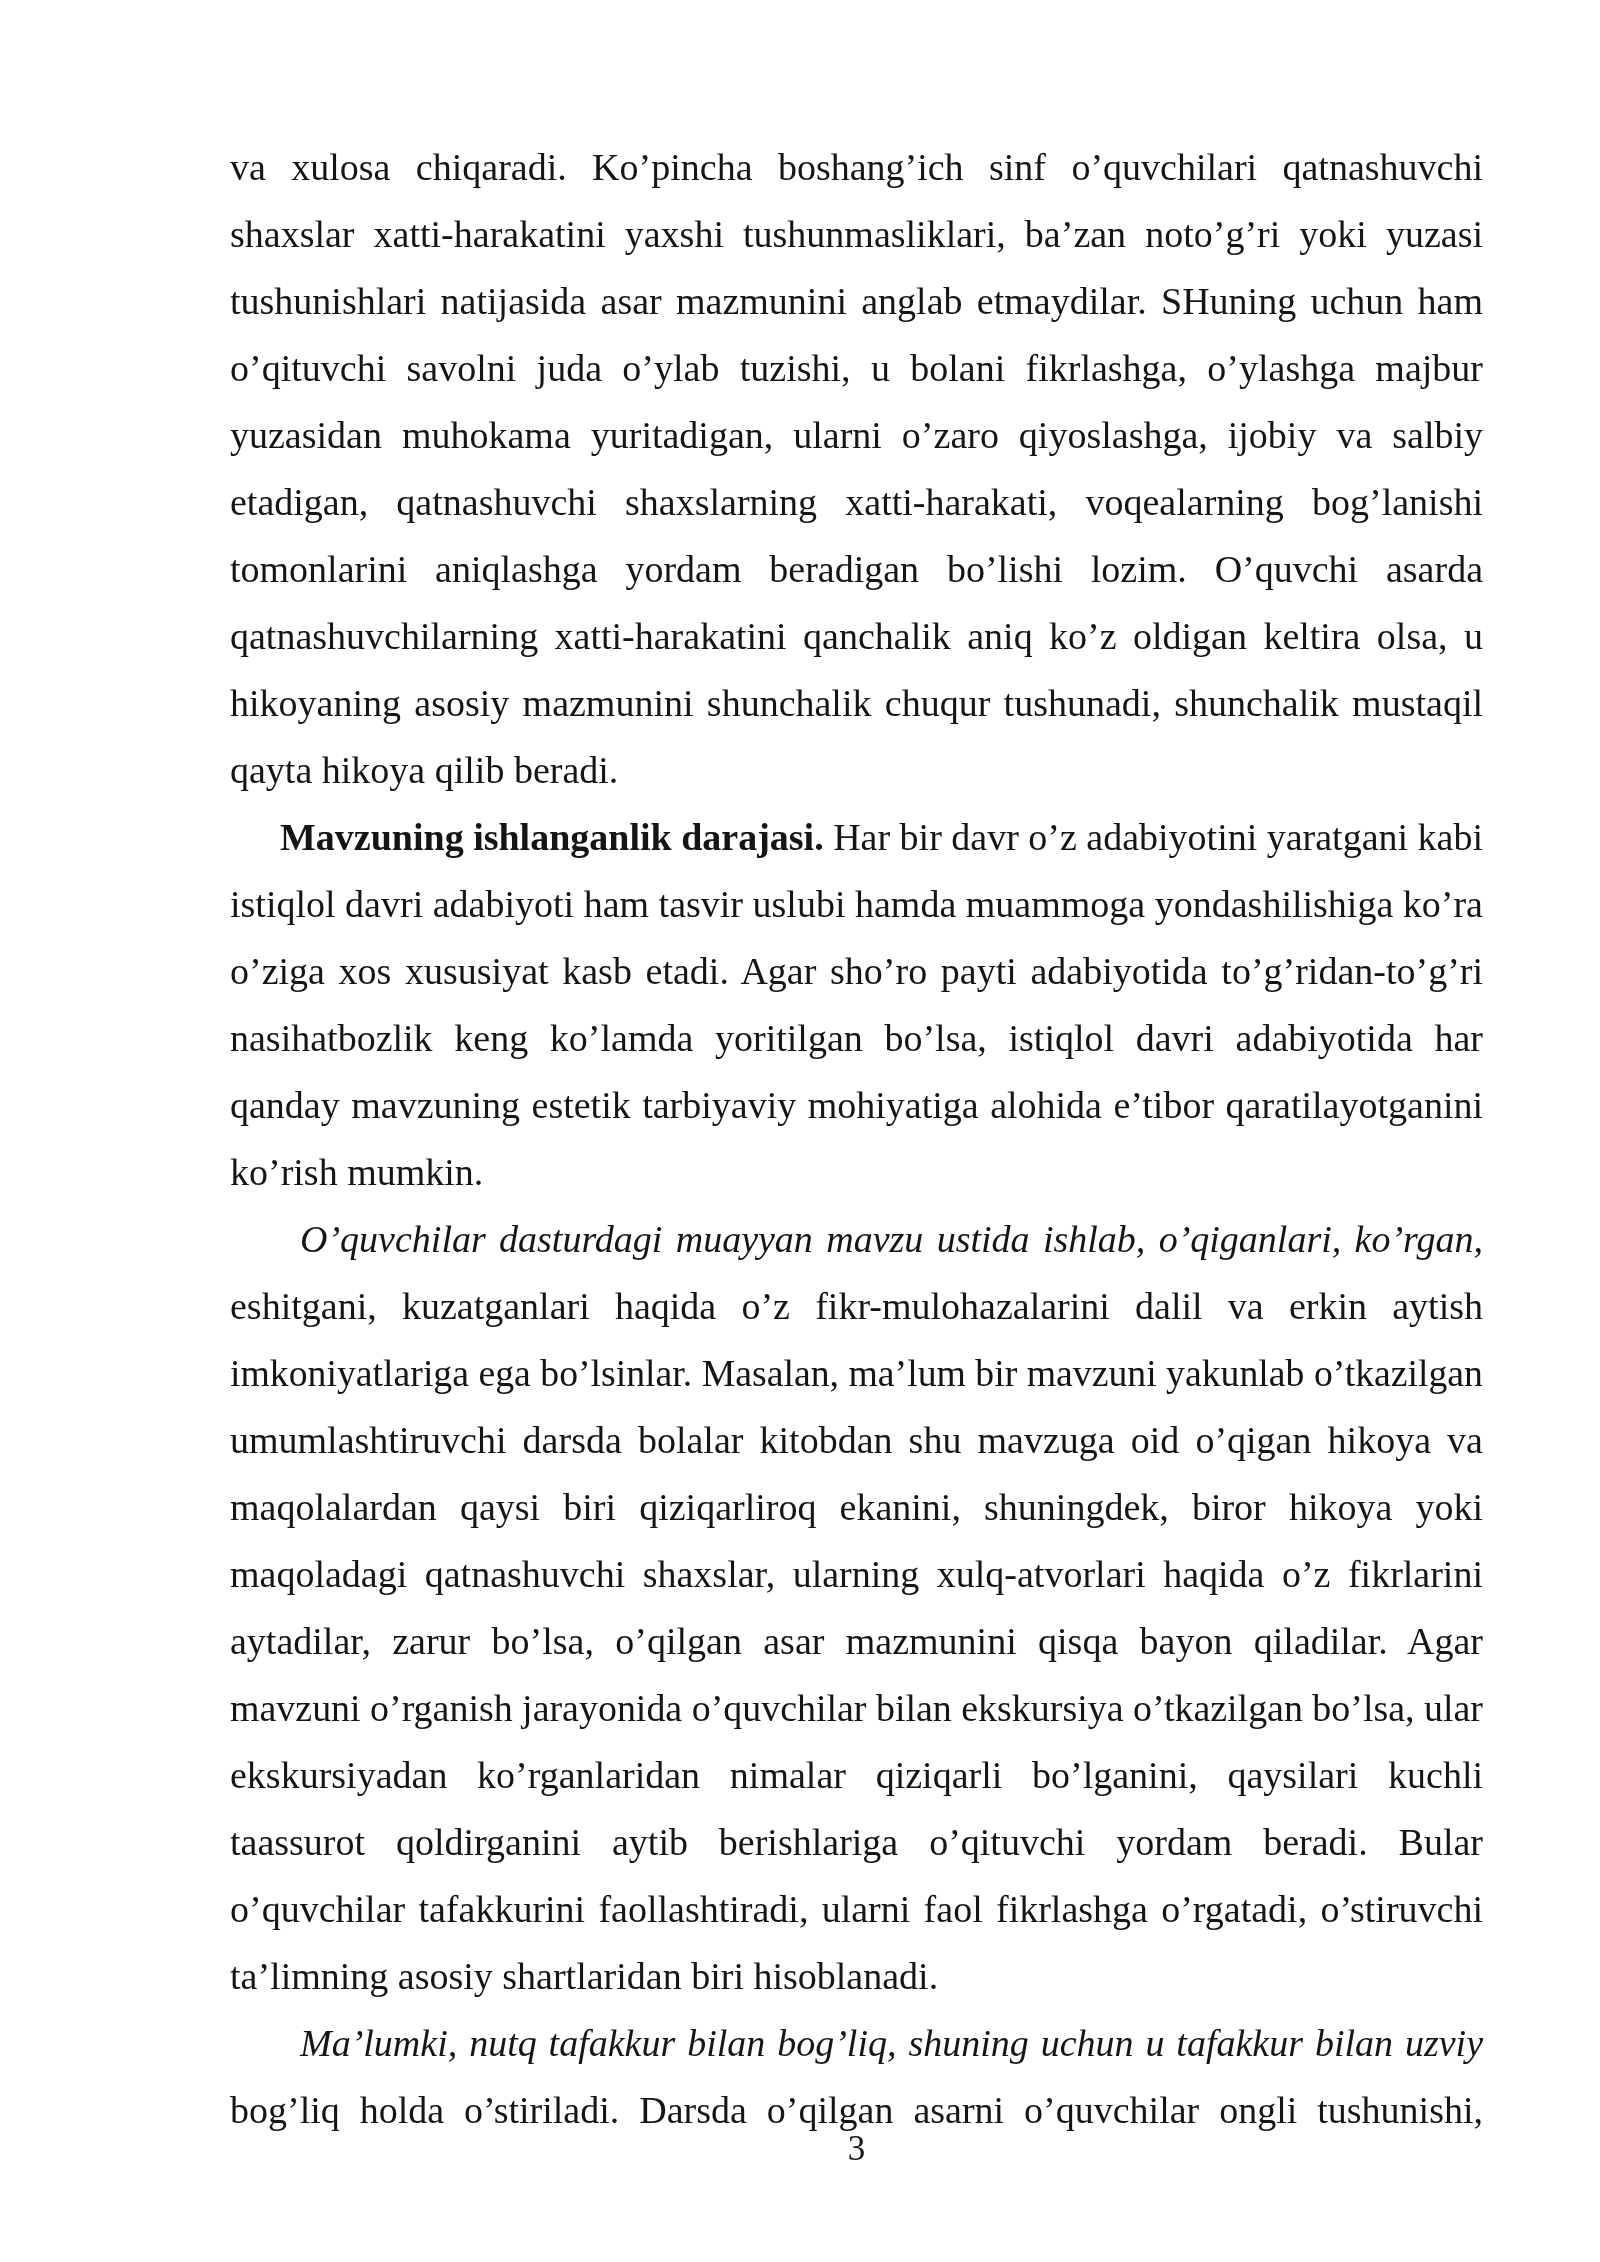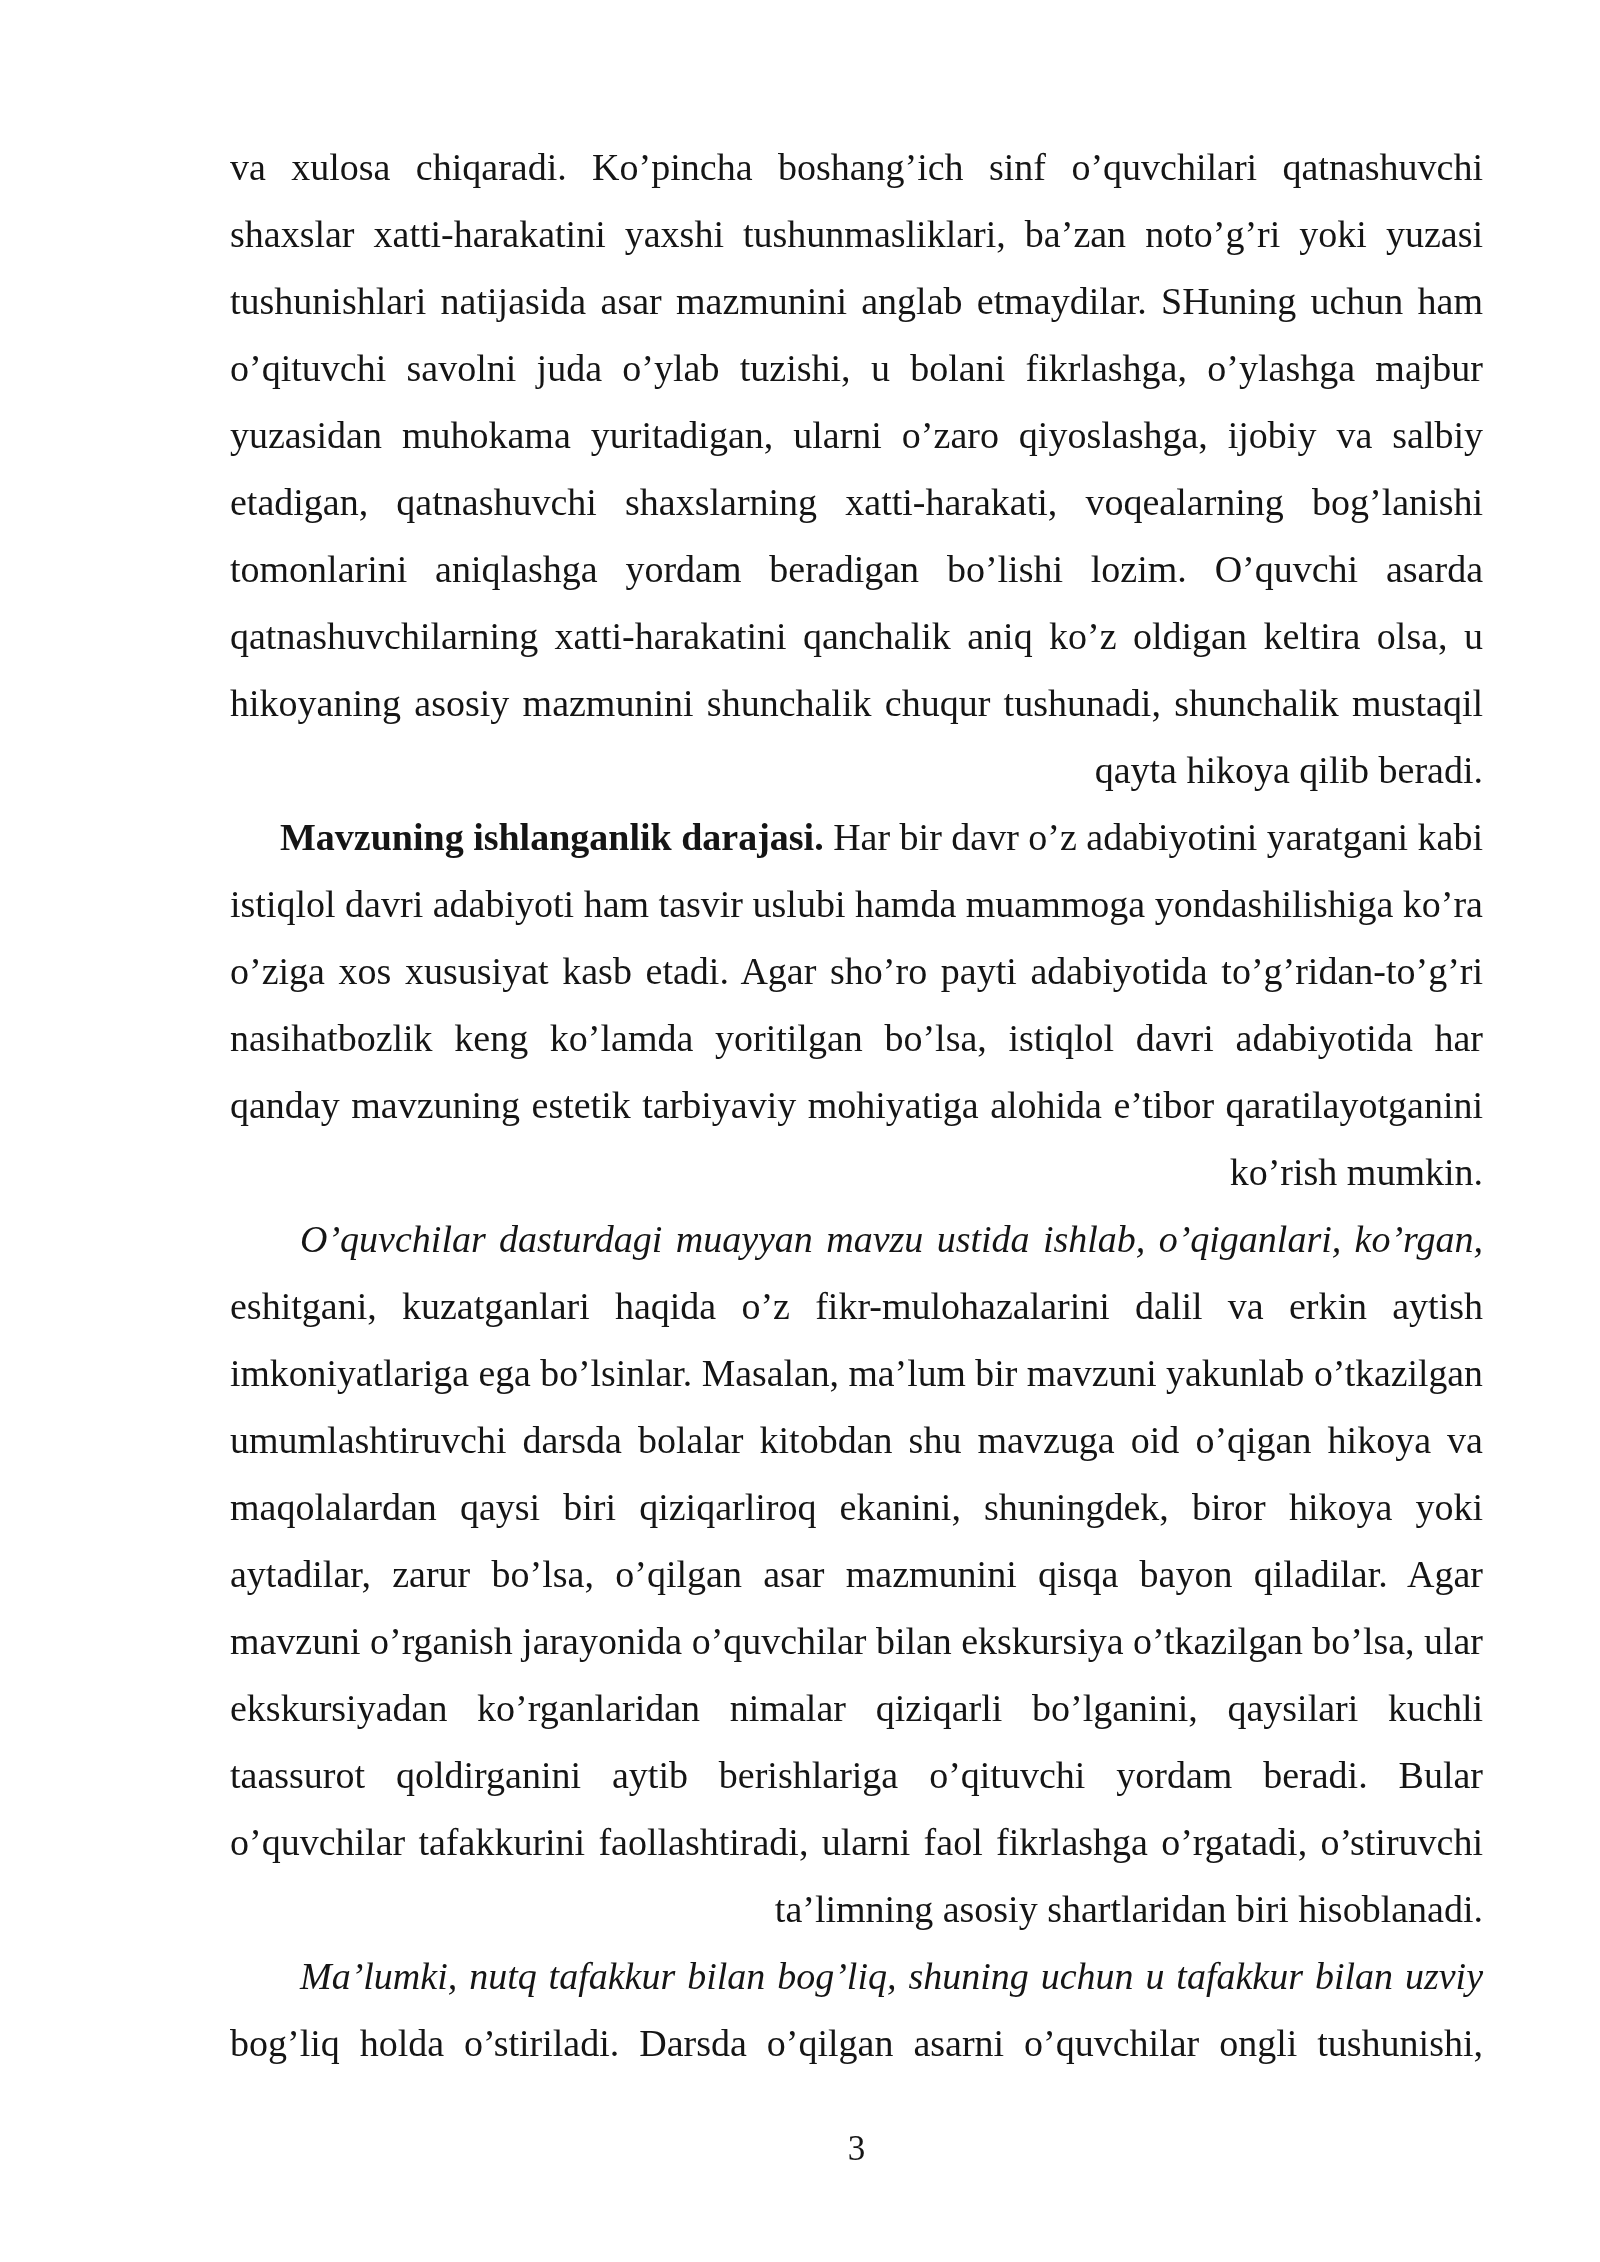--- a/index.html
+++ b/index.html
@@ -19,21 +19,21 @@
     position: absolute;
     left: 230px;
     top: 134px;
     width: 1253px;
     font-size: 38px;
   }
   .line {
     height: 67px;
     line-height: 67px;
     white-space: nowrap;
-    text-align: right;
+    text-align: left;
   }
   .txt {
     display: inline-block;
     white-space: nowrap;
     transform-origin: 0 50%;
   }
   .txt b {
     font-weight: bold;
   }
   .page-number {
@@ -65,20 +65,21 @@
     <div class="line" style="white-space: normal; text-align: justify; text-align-last: justify;"><span class="txt" style="display: inline;">istiqlol davri adabiyoti ham tasvir uslubi hamda muammoga yondashilishiga ko’ra</span></div>
     <div class="line" style="white-space: normal; text-align: justify; text-align-last: justify;"><span class="txt" style="display: inline;">o’ziga xos xususiyat kasb etadi. Agar sho’ro payti adabiyotida to’g’ridan-to’g’ri</span></div>
     <div class="line" style="white-space: normal; text-align: justify; text-align-last: justify;"><span class="txt" style="display: inline;">nasihatbozlik keng ko’lamda yoritilgan bo’lsa, istiqlol davri adabiyotida har</span></div>
     <div class="line" style="white-space: normal; text-align: justify; text-align-last: justify;"><span class="txt" style="display: inline;">qanday mavzuning estetik tarbiyaviy mohiyatiga alohida e’tibor qaratilayotganini</span></div>
     <div class="line"><span class="txt">ko’rish mumkin.</span></div>
     <div class="line" style="padding-left: 70px; white-space: normal; text-align: justify; text-align-last: justify; font-style: italic;"><span class="txt" style="display: inline;">O’quvchilar dasturdagi muayyan mavzu ustida ishlab, o’qiganlari, ko’rgan,</span></div>
     <div class="line" style="white-space: normal; text-align: justify; text-align-last: justify;"><span class="txt" style="display: inline;">eshitgani, kuzatganlari haqida o’z fikr-mulohazalarini dalil va erkin aytish</span></div>
     <div class="line"><span class="txt" style="transform: scaleX(0.993348);">imkoniyatlariga ega bo’lsinlar. Masalan, ma’lum bir mavzuni yakunlab o’tkazilgan</span></div>
     <div class="line" style="white-space: normal; text-align: justify; text-align-last: justify;"><span class="txt" style="display: inline;">umumlashtiruvchi darsda bolalar kitobdan shu mavzuga oid o’qigan hikoya va</span></div>
     <div class="line" style="white-space: normal; text-align: justify; text-align-last: justify;"><span class="txt" style="display: inline;">maqolalardan qaysi biri qiziqarliroq ekanini, shuningdek, biror hikoya yoki</span></div>
+    <div class="line" style="white-space: normal; text-align: justify; text-align-last: justify;"><span class="txt" style="display: inline;">maqoladagi qatnashuvchi shaxslar, ularning xulq-atvorlari haqida o’z fikrlarini</span></div>
     <div class="line" style="white-space: normal; text-align: justify; text-align-last: justify;"><span class="txt" style="display: inline;">aytadilar, zarur bo’lsa, o’qilgan asar mazmunini qisqa bayon qiladilar. Agar</span></div>
     <div class="line"><span class="txt" style="transform: scaleX(0.998083);">mavzuni o’rganish jarayonida o’quvchilar bilan ekskursiya o’tkazilgan bo’lsa, ular</span></div>
     <div class="line" style="white-space: normal; text-align: justify; text-align-last: justify;"><span class="txt" style="display: inline;">ekskursiyadan ko’rganlaridan nimalar qiziqarli bo’lganini, qaysilari kuchli</span></div>
     <div class="line" style="white-space: normal; text-align: justify; text-align-last: justify;"><span class="txt" style="display: inline;">taassurot qoldirganini aytib berishlariga o’qituvchi yordam beradi. Bular</span></div>
     <div class="line" style="white-space: normal; text-align: justify; text-align-last: justify;"><span class="txt" style="display: inline;">o’quvchilar tafakkurini faollashtiradi, ularni faol fikrlashga o’rgatadi, o’stiruvchi</span></div>
     <div class="line"><span class="txt">ta’limning asosiy shartlaridan biri hisoblanadi.</span></div>
     <div class="line" style="padding-left: 70px; white-space: normal; text-align: justify; text-align-last: justify; font-style: italic;"><span class="txt" style="display: inline;">Ma’lumki, nutq tafakkur bilan bog’liq, shuning uchun u tafakkur bilan uzviy</span></div>
     <div class="line" style="white-space: normal; text-align: justify; text-align-last: justify;"><span class="txt" style="display: inline;">bog’liq holda o’stiriladi. Darsda o’qilgan asarni o’quvchilar ongli tushunishi,</span></div>
   </div>
 

